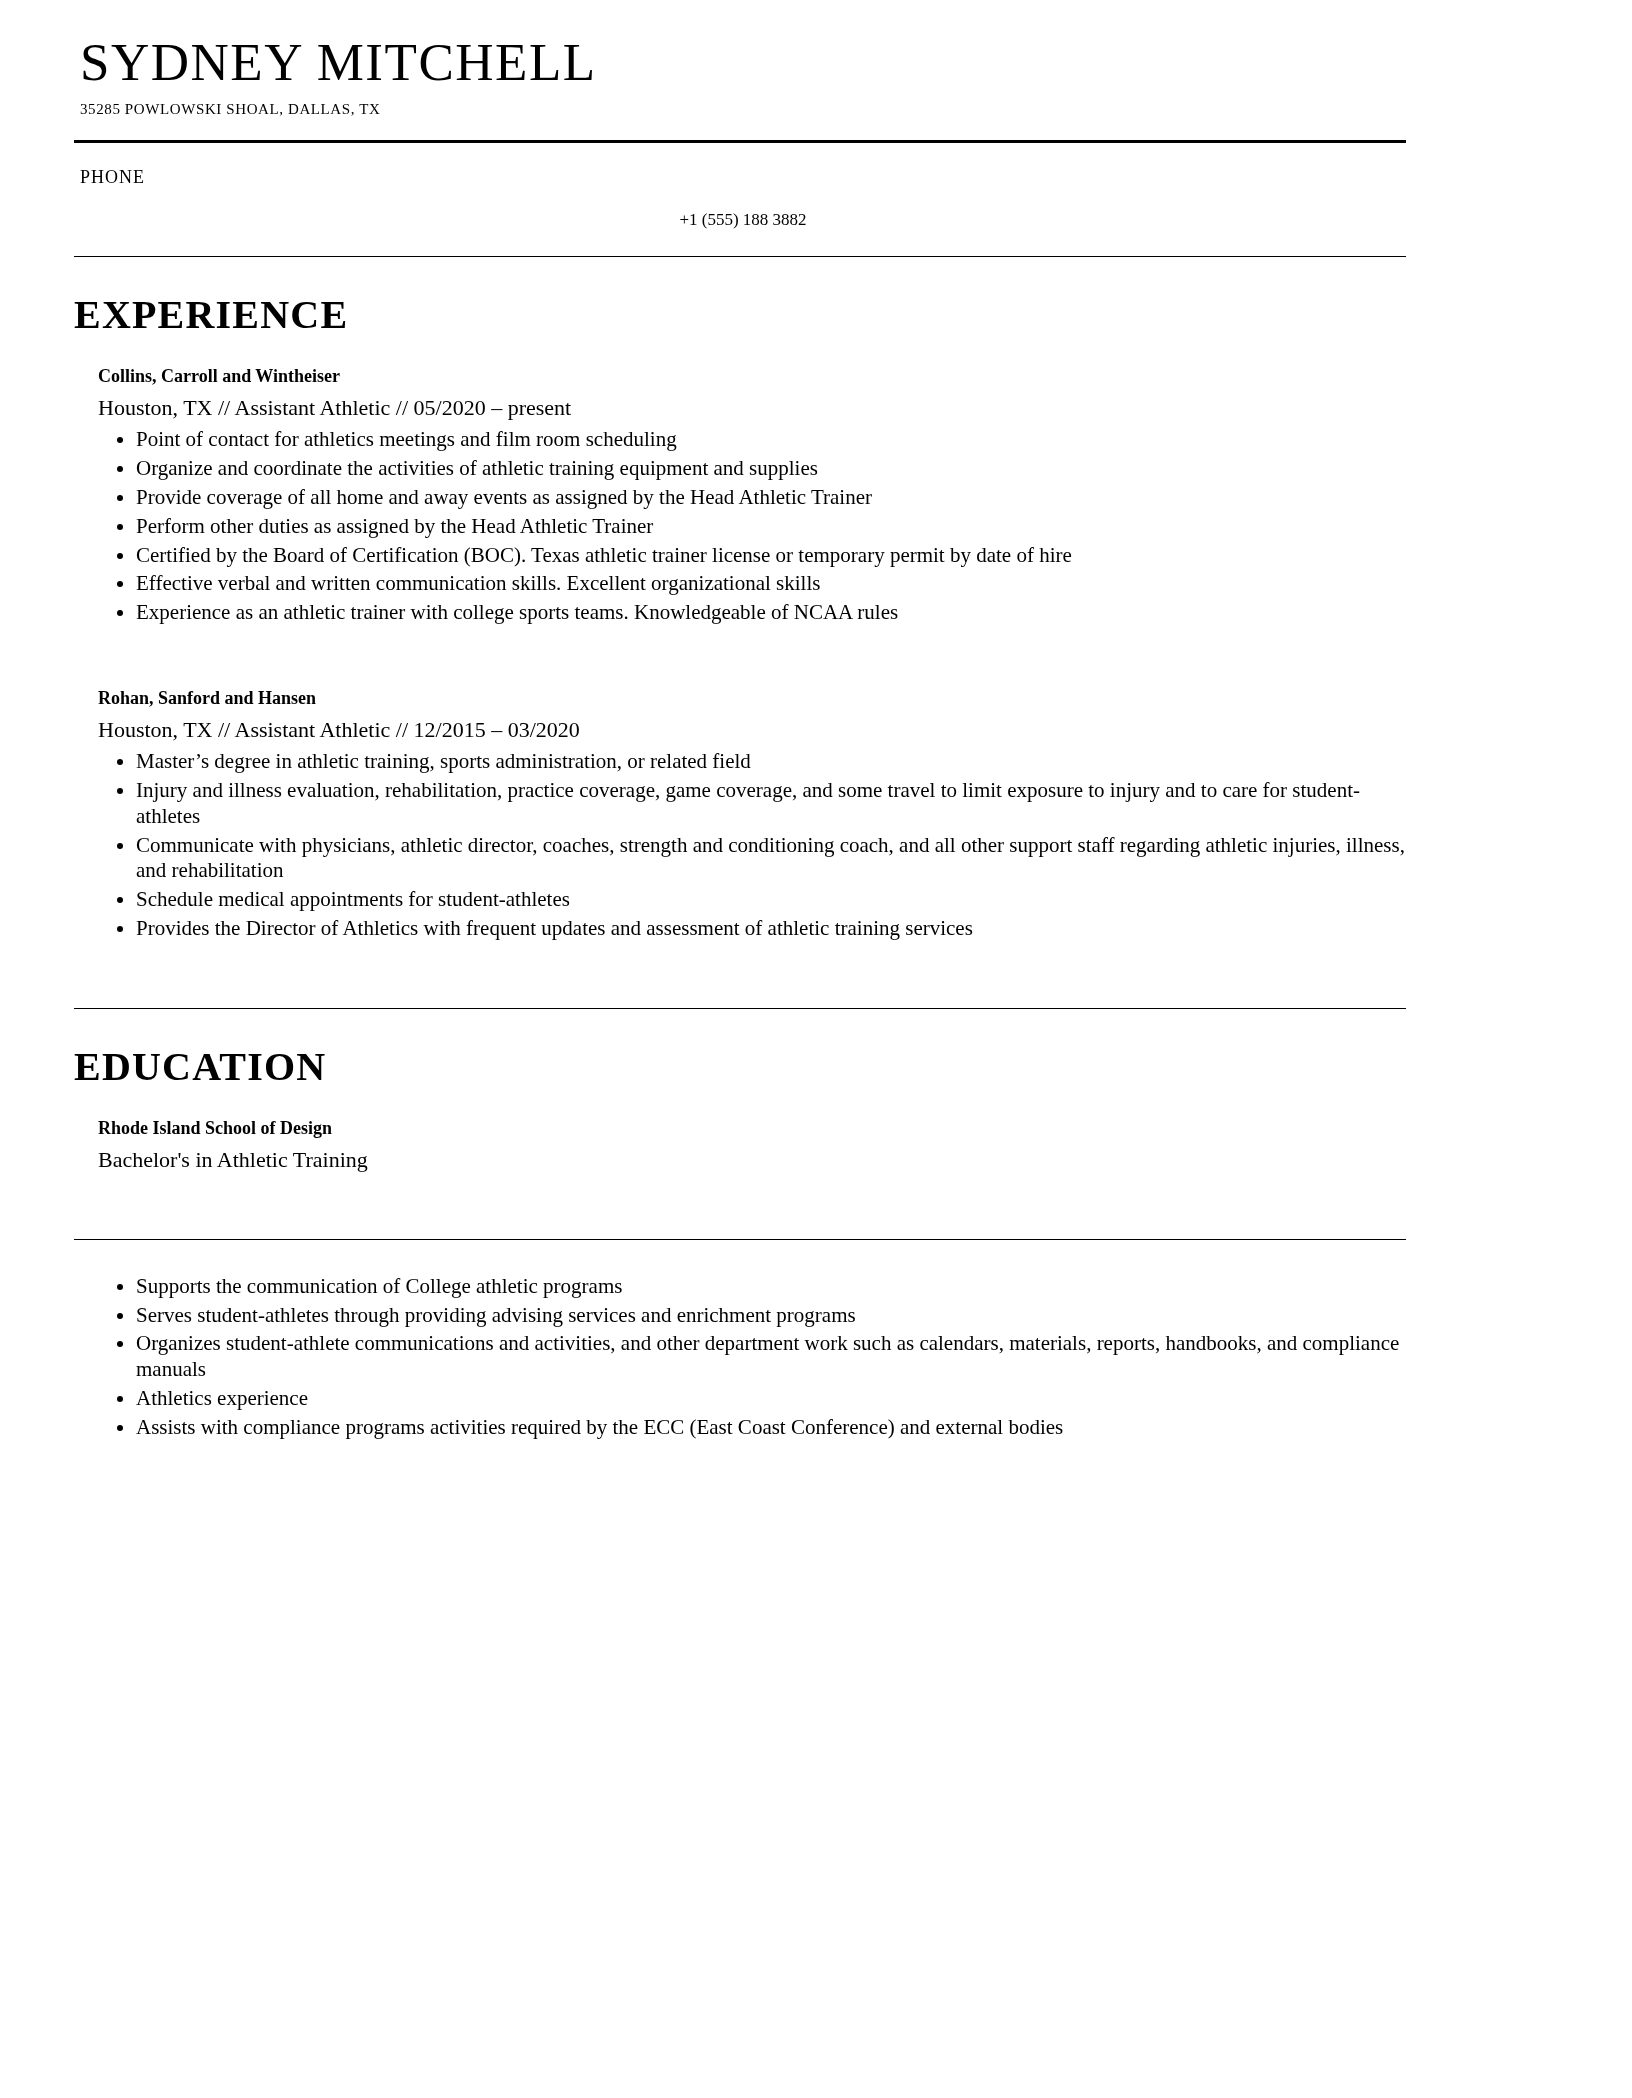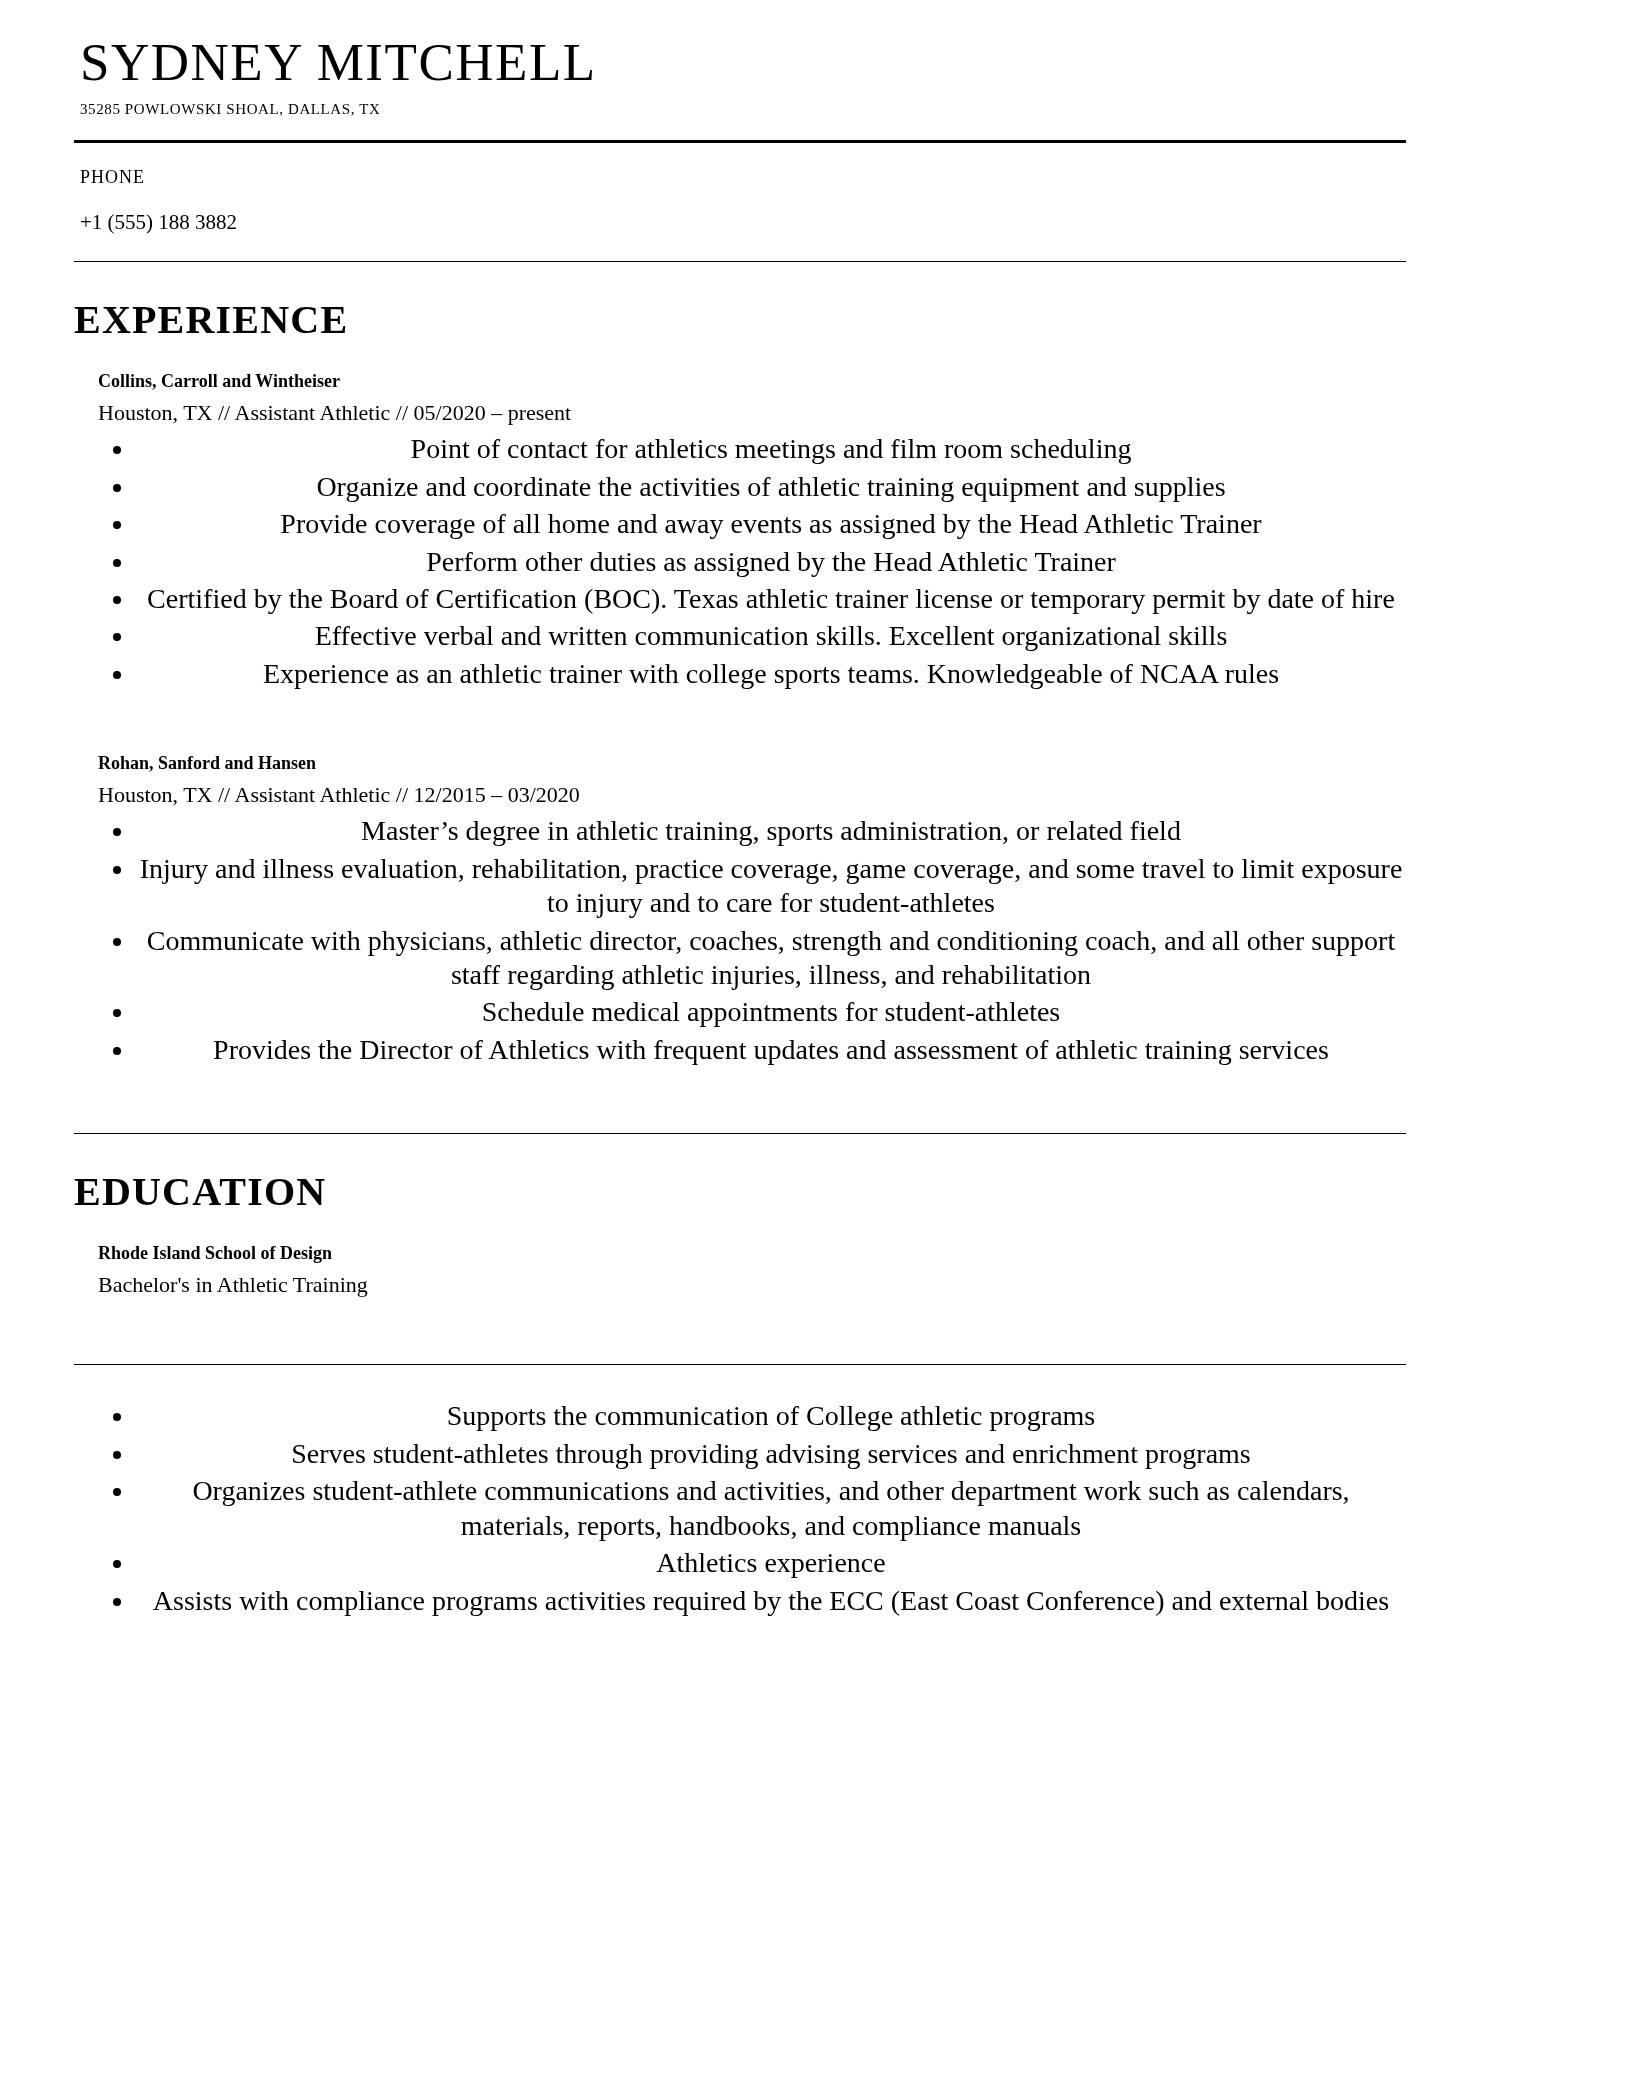--- a/index.html
+++ b/index.html
@@ -45,21 +45,22 @@
   }
   .contact-block {
     padding: 24px 0 26px 6px;
   }
   .contact-label {
     font-size: 18px;
     letter-spacing: 1px;
     margin-bottom: 22px;
   }
   .contact-value {
-    font-size: 21px;
+    font-size: 17px;
+    text-align: center;
   }
   .section {
     padding-top: 34px;
   }
   .section-title {
     font-size: 40px;
     letter-spacing: 1.2px;
     margin: 0 0 28px 0;
     font-weight: 700;
   }
@@ -74,24 +75,23 @@
   .entry-meta {
     font-size: 22px;
     margin: 0 0 6px 0;
   }
   ul.bullets {
     margin: 0 0 0 0;
     padding-left: 38px;
     list-style-type: disc;
   }
   ul.bullets li {
-    font-size: 28px;
+    font-size: 21px;
     line-height: 1.23;
     margin-bottom: 3px;
-    text-align: center;
   }
   .section-gap {
     height: 36px;
   }
   .edu-degree {
     font-size: 22px;
     margin: 0;
   }
   .skills-list {
     margin-left: 24px;

